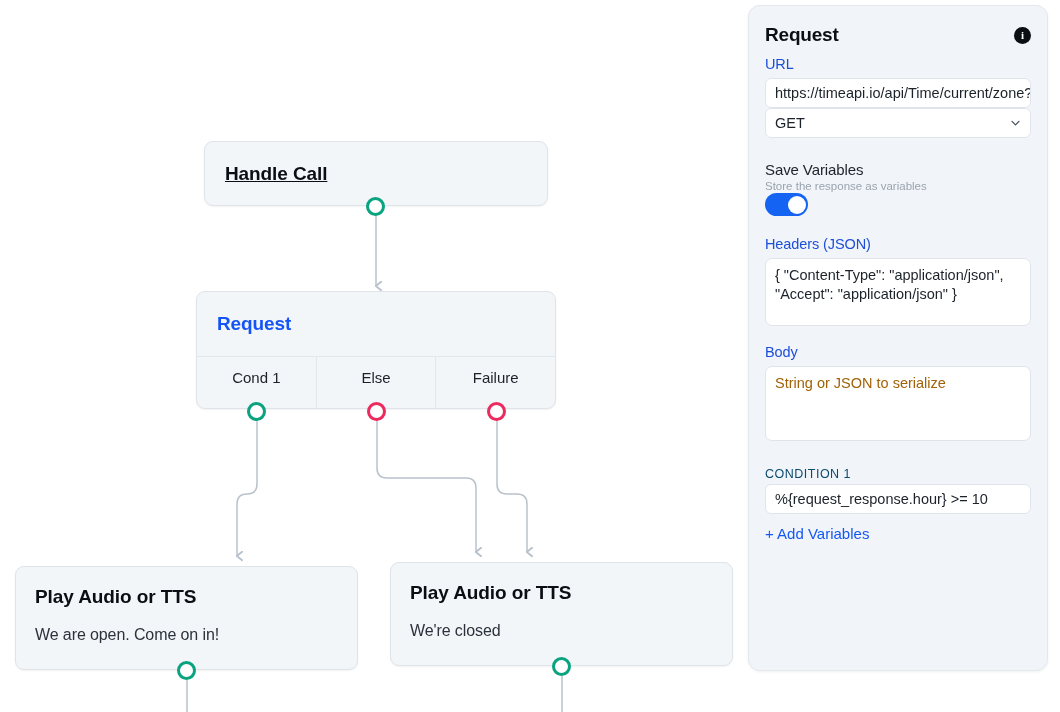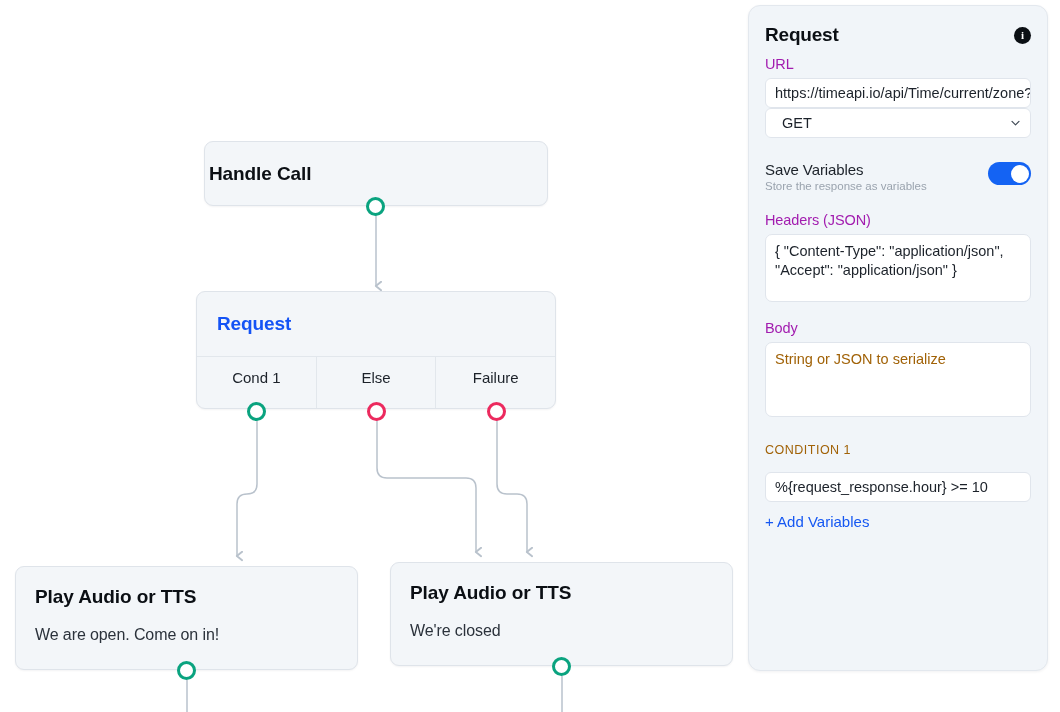--- a/index.html
+++ b/index.html
@@ -50,21 +50,21 @@
     color: #2b323b;
     letter-spacing: -0.1px;
   }
 
   
   #node-handle-call {
     left: 204px; top: 141px;
     width: 344px; height: 65px;
   }
   #node-handle-call .node-title {
-    position: absolute; left: 4px; top: 21px;
+    position: absolute; left: 20px; top: 21px; text-decoration: underline;
   }
 
   
   #node-request {
     left: 196px; top: 291px;
     width: 360px; height: 118px;
     padding: 0;
     overflow: hidden;
   }
   #node-request .req-head {
@@ -150,21 +150,21 @@
     font-size: 11px;
     font-weight: bold;
     font-family: "Liberation Serif", serif;
     display: flex;
     align-items: center;
     justify-content: center;
     line-height: 1;
   }
   .field-label {
     font-size: 14.5px;
-    color: #a21caf;
+    color: #1d4ed8;
     margin-bottom: 6px;
     letter-spacing: -0.1px;
   }
 
   .text-input {
     width: 100%;
     height: 30px;
     background: #ffffff;
     border: 1px solid #e0e5ec;
     border-radius: 6px;
@@ -177,38 +177,39 @@
     white-space: nowrap;
     overflow: hidden;
   }
   .select-input {
     width: 100%;
     height: 30px;
     background: #ffffff;
     border: 1px solid #e0e5ec;
     border-radius: 6px;
     box-sizing: border-box;
-    padding: 0 16px;
+    padding: 0 9px;
     font-size: 14.5px;
     color: #1c222a;
     line-height: 28px;
     position: relative;
   }
   .select-caret {
     position: absolute;
     right: 9px; top: 50%;
     transform: translateY(-50%);
     width: 11px; height: 11px;
   }
 
   .row-toggle {
     display: flex;
     align-items: flex-start;
     justify-content: space-between;
     margin-top: 23px;
+    flex-direction: column;
   }
   .toggle-texts .t1 {
     font-size: 15px;
     color: #1c222a;
     letter-spacing: -0.1px;
   }
   .toggle-texts .t2 {
     font-size: 11.5px;
     color: #9aa3ae;
     margin-top: 2px;
@@ -241,23 +242,23 @@
     line-height: 19px;
     font-family: "Liberation Sans", sans-serif;
     white-space: pre-wrap;
     word-break: break-word;
   }
   .textarea.headers { height: 68px; }
   .textarea.body { height: 75px; color: #a16207; }
 
   .section-label {
     font-size: 12.5px;
-    color: #a16207;
+    color: #0c4a6e;
     letter-spacing: 0.5px;
-    margin-bottom: 15px;
+    margin-bottom: 3px;
   }
   .link-add {
     font-size: 15px;
     color: #1557f2;
     margin-top: 11px;
     display: inline-block;
   }
   .mt18 { margin-top: 18px; }
   .mt20 { margin-top: 20px; }
   .mt26 { margin-top: 26px; }

